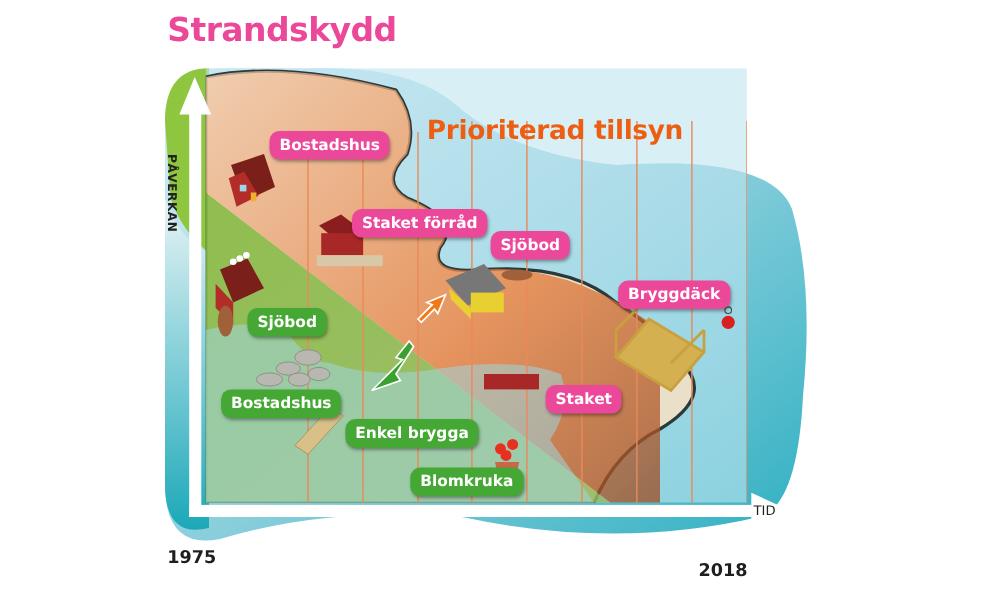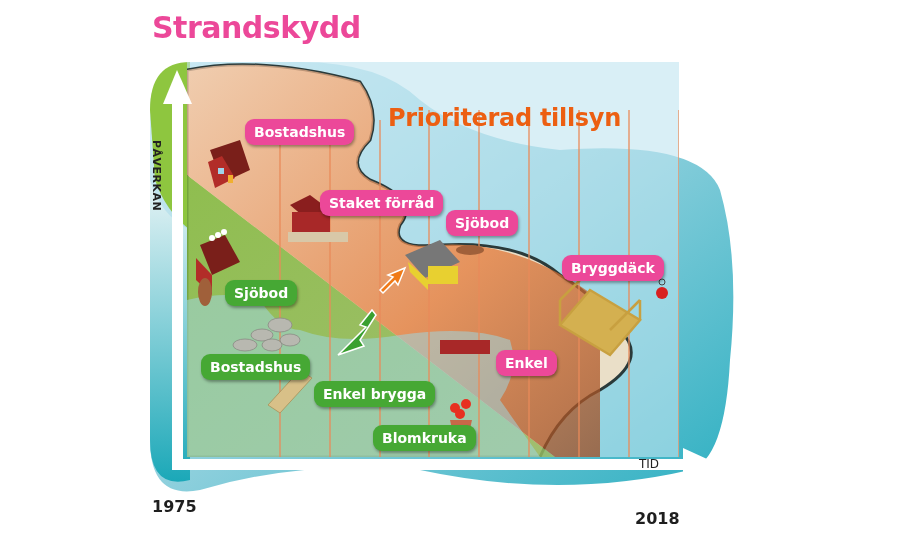--- a/index.html
+++ b/index.html
@@ -4,21 +4,21 @@
 <style>
   html, body { margin: 0; padding: 0; background: #ffffff; }
   body { width: 900px; height: 536px; position: relative; overflow: hidden; font-family: "DejaVu Sans", "Liberation Sans", sans-serif; }
   .title { position: absolute; left: 152px; top: 10px; font-size: 30px; font-weight: bold; color: #ec4899; letter-spacing: -0.5px; }
   svg.scene { position: absolute; left: 0; top: 0; }
   .lbl { position: absolute; color: #fff; font-weight: bold; font-size: 14px; padding: 4px 9px; border-radius: 9px; white-space: nowrap; box-shadow: 1px 2px 3px rgba(0,0,0,0.35); line-height: 18px; }
   .orange { background: #ec4899; }
   .green { background: #46a834; }
   .prio { position: absolute; left: 388px; top: 104px; font-size: 24px; color: #ec5f12; font-weight: bold; letter-spacing: -0.3px; }
   .axis-v { position: absolute; left: 163px; top: 140px; transform: rotate(90deg); transform-origin: left top; font-size: 11px; font-weight: bold; color: #222; letter-spacing: 0.5px; }
-  .axis-h { position: absolute; left: 639px; top: 457px; font-size: 12px; color: #222; text-align: right; }
+  .axis-h { position: absolute; left: 685px; top: 457px; font-size: 12px; color: #222; text-align: right; }
   .year { position: absolute; top: 497px; font-size: 16px; font-weight: bold; color: #1e1e1e; }
 </style>
 </head>
 <body>
 
 <svg class="scene" width="900" height="536" viewBox="0 0 900 536">
   <defs>
     <linearGradient id="waterGrad" x1="0" y1="0" x2="1" y2="1">
       <stop offset="0" stop-color="#d7eef6"></stop>
       <stop offset="0.5" stop-color="#8fd0dd"></stop>
@@ -151,18 +151,18 @@
 <div class="prio">Prioriterad tillsyn</div>
 <div class="axis-v">PÅVERKAN</div>
 <div class="axis-h">TID</div>
 <div class="year" style="left:152px;">1975</div>
 <div class="year" style="left:635px;margin-top:12px;">2018</div>
 
 <div class="lbl orange" style="left:245px; top:119px;">Bostadshus</div>
 <div class="lbl orange" style="left:320px; top:190px;">Staket förråd</div>
 <div class="lbl orange" style="left:446px; top:210px;">Sjöbod</div>
 <div class="lbl orange" style="left:527px; top:255px;margin-left:35px;">Bryggdäck</div>
-<div class="lbl orange" style="left:496px; top:350px;">Enkel</div>
+<div class="lbl orange" style="left:496px; top:350px;">Staket</div>
 
 <div class="lbl green" style="left:225px; top:280px;">Sjöbod</div>
 <div class="lbl green" style="left:201px; top:354px;">Bostadshus</div>
 <div class="lbl green" style="left:314px; top:381px;">Enkel brygga</div>
 <div class="lbl green" style="left:373px; top:425px;">Blomkruka</div>
 
 </body></html>

